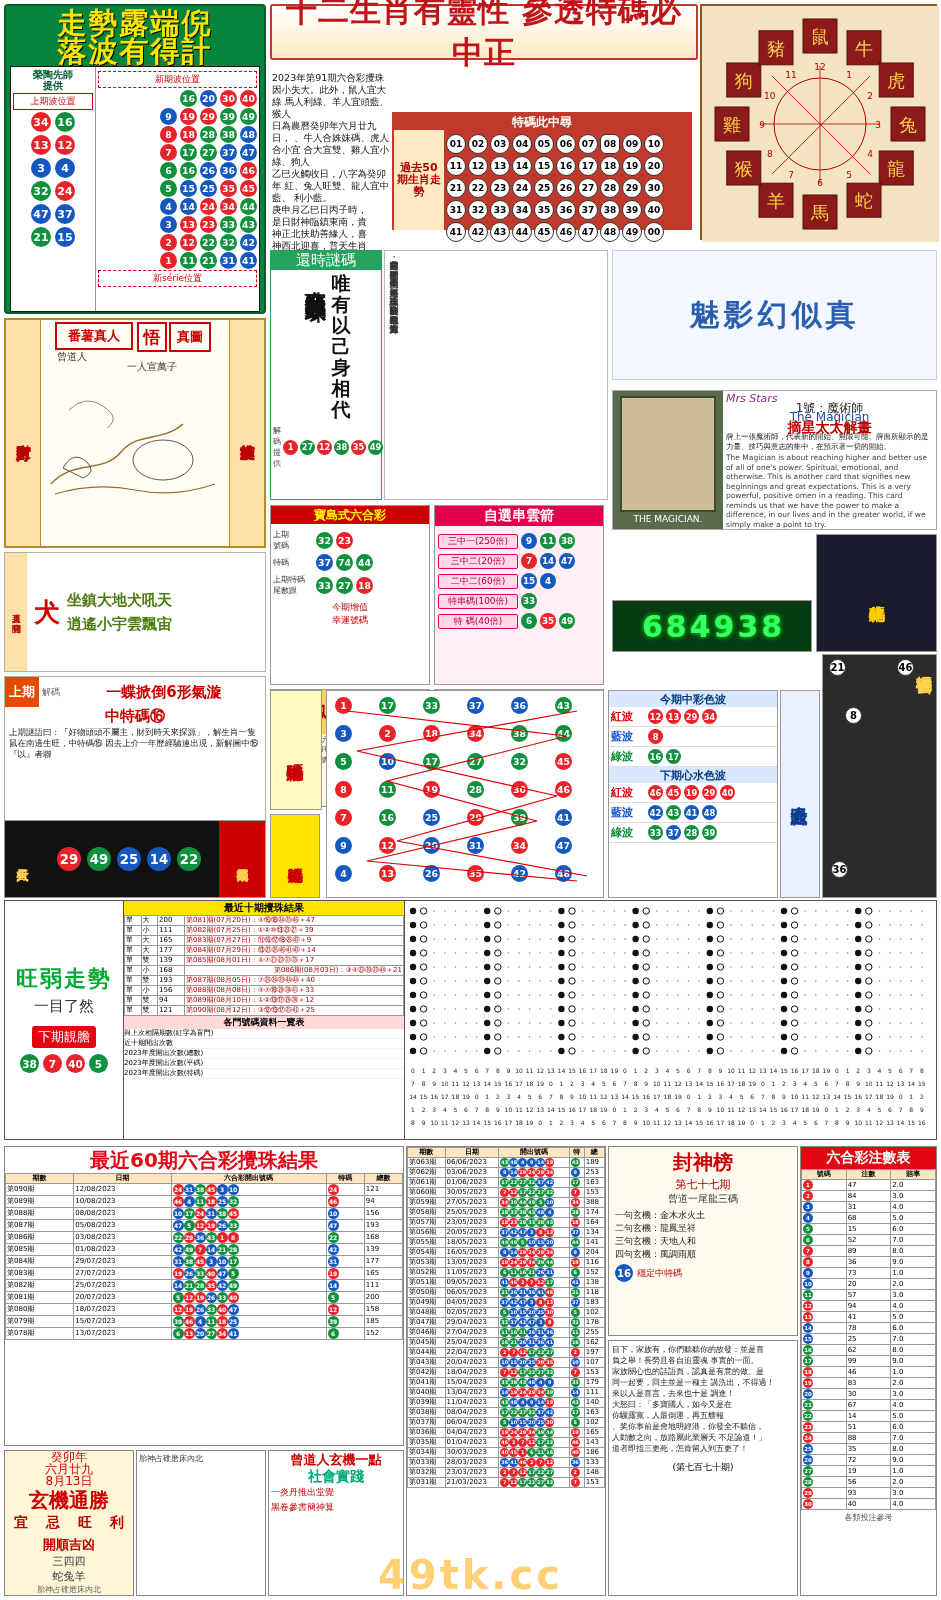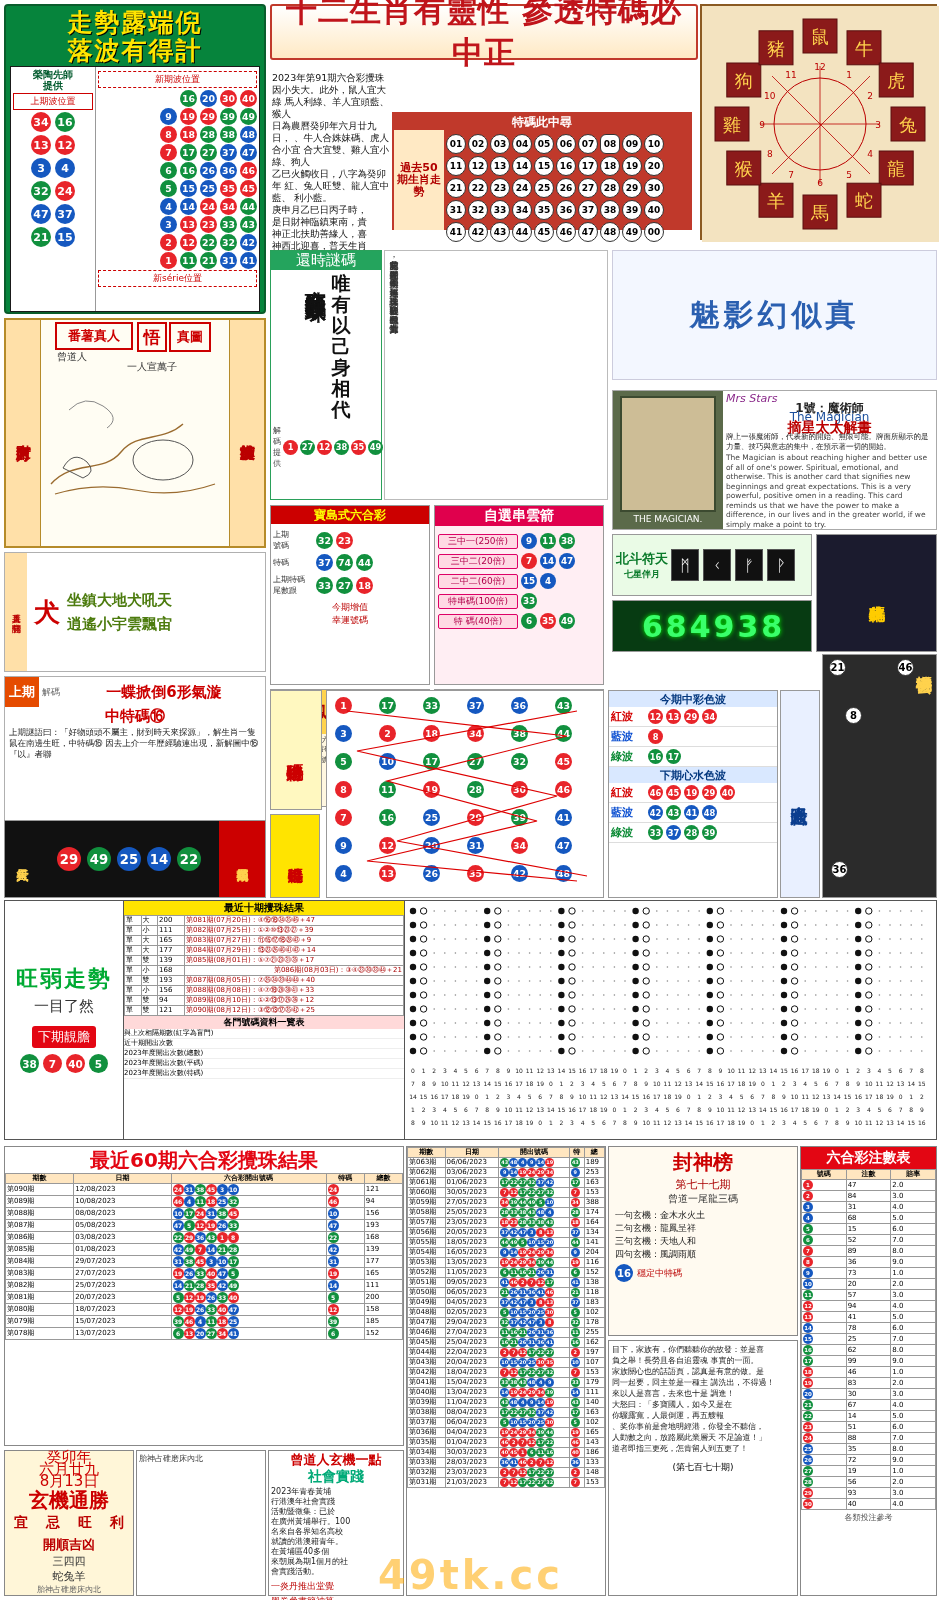--- a/index.html
+++ b/index.html
@@ -11,21 +11,21 @@
   .col{display:flex;flex-direction:column;}
   .vert{writing-mode:vertical-rl;text-orientation:upright;}
   .ball{border-radius:50%;display:inline-flex;align-items:center;justify-content:center;font-weight:bold;color:#fff;font-size:10px;}
   .b-red{background:#e8242a;}
   .b-blue{background:#1558c0;}
   .b-green{background:#11903e;}
   .b-white{background:#fff;color:#000;border:1px solid #333;}
   table{border-collapse:collapse;}
   
   #tl{left:4px;top:4px;width:262px;height:310px;background:#06843c;border:2px solid #0a5c2c;border-radius:4px;}
-  #tl .title{height:58px;color:#ffe400;font-size:25px;font-weight:bold;line-height:28px;letter-spacing:2px;text-shadow:1px 1px 0 #000;padding-top:2px;}
+  #tl .title{height:58px;color:#ffe400;font-size:29px;font-weight:bold;line-height:28px;letter-spacing:2px;text-shadow:1px 1px 0 #000;padding-top:2px;}
   #tl .inner{margin:0 4px;background:#fff;height:244px;border:1px solid #1a1a1a;display:flex;}
   #tl .lft{width:80px;border-right:1px solid #999;padding:2px;}
   #tl .rgt{flex:1;padding:2px;}
   .lblbox{border:1px solid #c00;color:#c00;font-size:9px;padding:1px 2px;margin:2px 0;text-align:center;}
   
   #zh{left:270px;top:4px;width:428px;height:66px;background:#fff;}
   #zh .band{height:52px;background:linear-gradient(#ffffff,#ffe9c4);border:2px solid #c0392b;border-radius:3px;color:#c0141b;font-size:31px;font-weight:bold;letter-spacing:1px;}
   
   #zt{left:272px;top:72px;width:420px;height:150px;font-size:9.5px;line-height:12px;color:#111;}
   
@@ -420,21 +420,21 @@
   </div>
 
   <div class="abs" id="tarot">
     <div style="display:flex;height:100%">
       <div class="ctr col" style="width:110px;background:#5b6a4a;color:#fff;font-size:9px">
         <div style="width:92px;height:112px;background:#cdbd96;border:2px solid #3c4a30"></div>
         <div style="margin-top:2px">THE MAGICIAN.</div>
       </div>
       <div style="flex:1;padding:3px;font-size:7.5px;line-height:9.5px;color:#222">
         <div style="font-style:italic;color:#8a2a8a;font-size:11px">Mrs Stars</div>
-        <div style="text-align:center;font-size:12px;font-weight:bold">1號：魔術師</div>
+        <div style="text-align:center;font-size:12px;font-weight:normal">1號：魔術師</div>
         <div style="text-align:center;font-size:12px;color:#1b4f9c">The Magician</div>
         <div style="text-align:center;font-size:14px;font-weight:bold;color:#b00">摘星太太解畫</div>
         <div>牌上一張魔術師，代表新的開始、無限可能。牌面所顯示的是力量、技巧與意志的集中，在預示著一切的開始。</div>
         <div style="margin-top:2px;color:#444">The Magician is about reaching higher and better use of all of one's power. Spiritual, emotional, and otherwise. This is another card that signifies new beginnings and great expectations. This is a very powerful, positive omen in a reading. This card reminds us that we have the power to make a difference, in our lives and in the greater world, if we simply make a point to try.</div>
       </div>
     </div>
   </div>
 
   <div class="abs blk" style="left:270px;top:505px;width:160px;height:180px">
     <div class="ctr" style="height:18px;background:#c00;color:#ff0;font-size:12px;font-weight:bold">寶島式六合彩</div>
@@ -495,34 +495,20 @@
         </div>
       </div>
   </div>
 
   <div class="abs blk" style="left:270px;top:689px;width:160px;height:118px;background:#fff7e0">
     <div class="ctr" style="height:40px;background:#ffd34d;color:#a00;font-size:15px;font-weight:bold;line-height:17px;padding:2px">老鳳台號碼專區</div>
     <div style="font-size:7px;line-height:9px;padding:2px;color:#333">台號話法：每周六合彩入盤號碼票一組，以左大球到右尾數排列,特碼號碼數據,提供參考。</div>
     <div style="font-size:7px;line-height:9px;padding:0 2px;color:#333">◎本期六合彩台號：34。各項投資及參考，以實際開彩為準。</div>
   </div>
 
-  <div class="abs blk" style="left:612px;top:534px;width:200px;height:62px;background:#eafbe6">
-    <div style="display:flex;align-items:center;height:100%">
-      <div class="ctr col" style="width:58px;color:#0a7a2a;font-size:13px;font-weight:bold">
-        <span>北斗符天</span>
-        <span style="font-size:9px">七星伴月</span>
-      </div>
-      <div id="runes" style="display:flex;gap:4px">
-          <span style="width: 26px; height: 30px; background: rgb(17, 17, 17); color: rgb(255, 255, 255); display: flex; align-items: center; justify-content: center; font-size: 16px; border: 1px solid rgb(85, 85, 85);">ᛗ</span>
-          <span style="width: 26px; height: 30px; background: rgb(17, 17, 17); color: rgb(255, 255, 255); display: flex; align-items: center; justify-content: center; font-size: 16px; border: 1px solid rgb(85, 85, 85);">ᚲ</span>
-          <span style="width: 26px; height: 30px; background: rgb(17, 17, 17); color: rgb(255, 255, 255); display: flex; align-items: center; justify-content: center; font-size: 16px; border: 1px solid rgb(85, 85, 85);">ᚠ</span>
-          <span style="width: 26px; height: 30px; background: rgb(17, 17, 17); color: rgb(255, 255, 255); display: flex; align-items: center; justify-content: center; font-size: 16px; border: 1px solid rgb(85, 85, 85);">ᚹ</span>
-        </div>
-    </div>
-  </div>
 
   <div class="abs blk" style="left:612px;top:600px;width:200px;height:52px;background:#073b12">
     <div id="bignums" style="display:flex;gap:3px;justify-content:center;align-items:center;height:100%">
         <span style="color: rgb(57, 255, 106); font-size: 30px; font-weight: bold; text-shadow: rgb(0, 255, 0) 0px 0px 5px;">6</span>
         <span style="color: rgb(57, 255, 106); font-size: 30px; font-weight: bold; text-shadow: rgb(0, 255, 0) 0px 0px 5px;">8</span>
         <span style="color: rgb(57, 255, 106); font-size: 30px; font-weight: bold; text-shadow: rgb(0, 255, 0) 0px 0px 5px;">4</span>
         <span style="color: rgb(57, 255, 106); font-size: 30px; font-weight: bold; text-shadow: rgb(0, 255, 0) 0px 0px 5px;">9</span>
         <span style="color: rgb(57, 255, 106); font-size: 30px; font-weight: bold; text-shadow: rgb(0, 255, 0) 0px 0px 5px;">3</span>
         <span style="color: rgb(57, 255, 106); font-size: 30px; font-weight: bold; text-shadow: rgb(0, 255, 0) 0px 0px 5px;">8</span>
       </div>
@@ -2097,21 +2083,21 @@
             <td><span class="ball b-red" style="width: 10px; height: 10px; font-size: 5.5px;">30</span></td>
             <td>40</td>
             <td>4.0</td>
           </tr>
         </tbody>
     </table>
     <div class="ctr" style="font-size:8px;color:#555;padding-top:2px">各類投注參考</div>
   </div>
 
   <div class="abs sec" style="left:4px;top:1450px;width:130px;height:146px;background:#fff6d8">
-    <div class="ctr col" style="height:36px;color:#c00;font-size:15px;line-height:12px">
+    <div class="ctr col" style="height:36px;color:#c00;font-size:12px;line-height:12px">
       <span>癸卯年</span>
       <span>六月廿九</span>
       <span>8月13日</span>
     </div>
     <div class="ctr" style="font-size:20px;color:#c00;font-weight:bold">玄機通勝</div>
     <div style="display:flex;justify-content:space-around;font-size:14px;font-weight:bold;color:#b00">
       <span>宜</span>
       <span>忌</span>
       <span>旺</span>
       <span>利</span>
@@ -2122,29 +2108,20 @@
     <div class="ctr" style="font-size:8px;color:#666">胎神占碓磨床內北</div>
   </div>
 
   <div class="abs sec" style="left:136px;top:1450px;width:130px;height:146px;background:#fff">
     <div style="font-size:8px;padding:2px;color:#444;white-space:pre-line">胎神占碓磨床內北</div>
   </div>
 
   <div class="abs sec" style="left:268px;top:1450px;width:136px;height:146px;background:#fff">
     <div class="ctr" style="height:18px;color:#c00;font-size:13px;font-weight:bold">曾道人玄機一點</div>
     <div class="ctr" style="height:16px;color:#0a7;font-size:14px;font-weight:bold">社會實踐</div>
-    <div style="font-size:8px;line-height:10px;padding:2px;white-space:pre-line;color:#222">2023年青春黃埔
-行港澳年社會實踐
-活動暨徵集：已於
-在廣州黃埔舉行。100
-名來自各界知名高校
-就讀的港澳籍青年。
-在黃埔區40多個
-來朝展為期1個月的社
-會實踐活動。</div>
     <div style="font-size:9px;color:#b00;padding:1px 2px">一炎丹推出堂覺</div>
     <div style="font-size:9px;color:#b00;padding:1px 2px">黑卷參書簡神算</div>
   </div>
 
   <div class="abs sec" style="left:608px;top:1340px;width:190px;height:256px;background:#fff">
     <div id="fn-lines" style="font-size:8px;line-height:11px;padding:3px;color:#222">
         <div>目下，家族有，你們聽聽你的故發：並是喜</div>
         <div>負之舉！長勞且各自追靈魂 事實的一面。</div>
         <div>家族關心也的話語頁，認真是有意的做。是</div>
         <div>同一起要，回主並是一種主 講洗出，不得過！</div>

